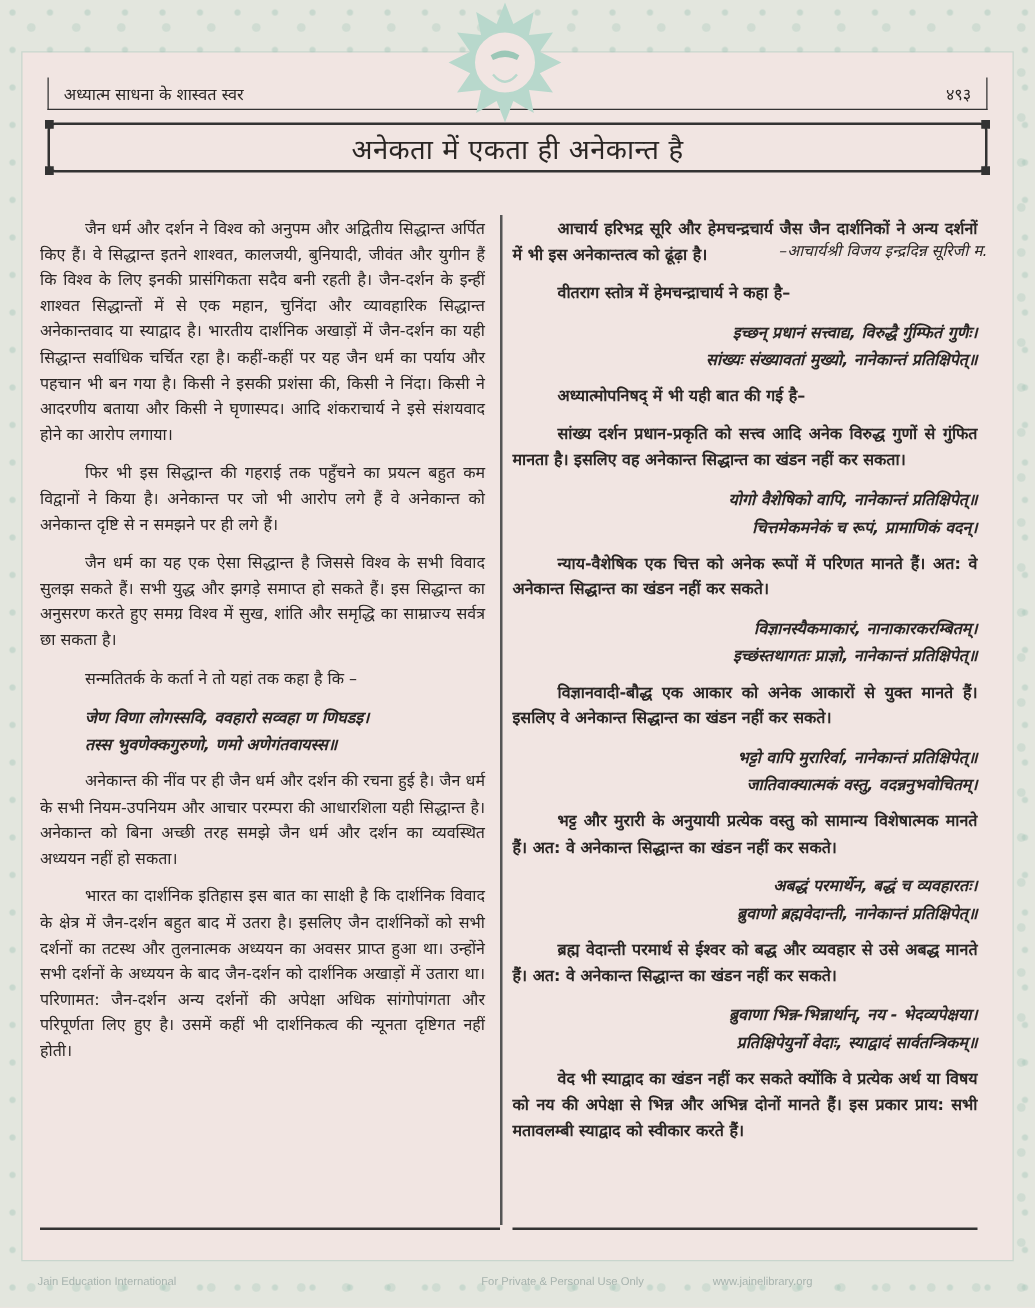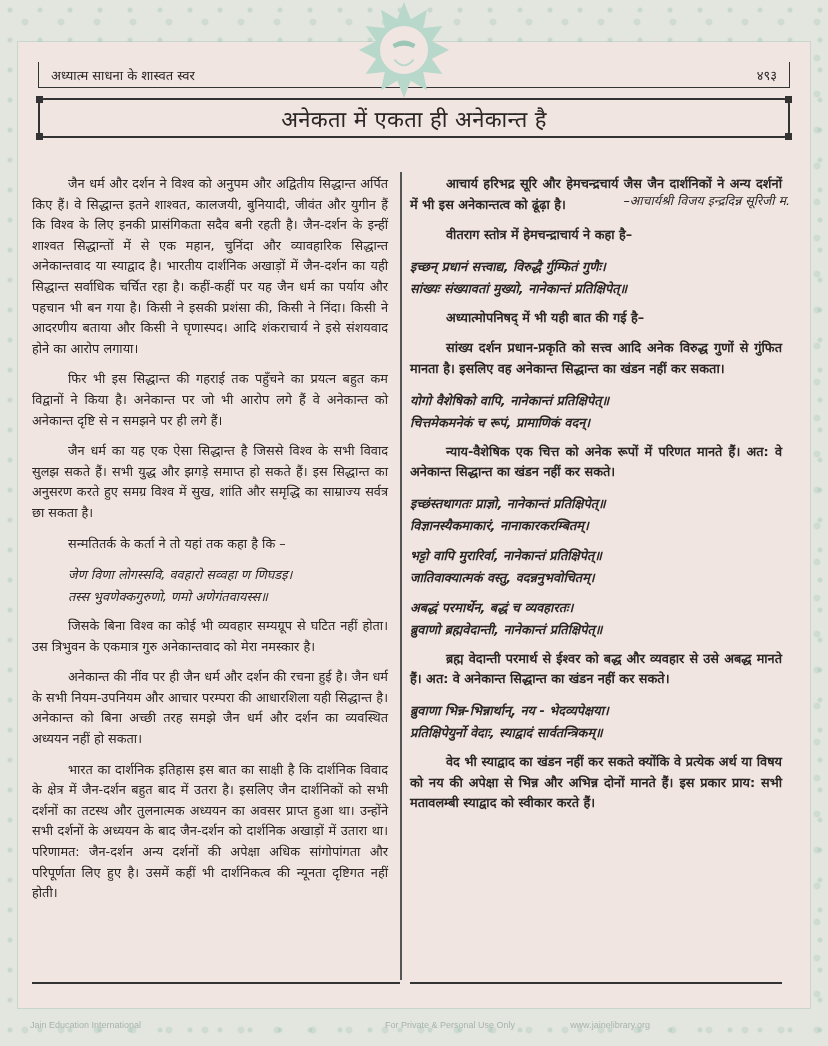--- a/index.html
+++ b/index.html
@@ -49,21 +49,21 @@
     .col-right { left: 392px; width: 372px; font-weight: bold; }
     .divider {
       position: absolute; left: 382px; top: 130px; width: 1.5px; height: 808px; background: #555;
     }
     .bottom-rule {
       position: absolute; top: 940px; height: 1.5px; background: #333;
     }
     .bottom-rule.left { left: 14px; width: 368px; }
     .bottom-rule.right { left: 392px; width: 372px; }
     p.para { margin: 0 0 10px 0; text-indent: 36px; }
-    .verse { margin: 0 0 8px 0; text-align: left; font-style: italic; }
+    .verse { margin: 0 0 8px 0; text-align: right; font-style: italic; }
     .verse div { line-height: 22px; }
     .footer {
       position: absolute; left: 0; top: 1020px; width: 660px; height: 16px;
       font-size: 9px; color: #a7b3ae; font-family: "Liberation Sans", sans-serif;
     }
     .footer span { position: absolute; top: 0; }
     .footer .f-left { left: 30px; }
     .footer .f-mid { left: 358px; padding-left: 27px; }
     .footer .f-right { right: 10px; }
   </style>
@@ -92,25 +92,24 @@
     <span class="title-text">अनेकता में एकता ही अनेकान्त है</span>
   </div>
 
   <div class="author">–आचार्यश्री विजय इन्द्रदिन्न सूरिजी म.</div>
 
   <div class="col col-left">
     <p class="para">जैन धर्म और दर्शन ने विश्व को अनुपम और अद्वितीय सिद्धान्त अर्पित किए हैं। वे सिद्धान्त इतने शाश्वत, कालजयी, बुनियादी, जीवंत और युगीन हैं कि विश्व के लिए इनकी प्रासंगिकता सदैव बनी रहती है। जैन-दर्शन के इन्हीं शाश्वत सिद्धान्तों में से एक महान, चुनिंदा और व्यावहारिक सिद्धान्त अनेकान्तवाद या स्याद्वाद है। भारतीय दार्शनिक अखाड़ों में जैन-दर्शन का यही सिद्धान्त सर्वाधिक चर्चित रहा है। कहीं-कहीं पर यह जैन धर्म का पर्याय और पहचान भी बन गया है। किसी ने इसकी प्रशंसा की, किसी ने निंदा। किसी ने आदरणीय बताया और किसी ने घृणास्पद। आदि शंकराचार्य ने इसे संशयवाद होने का आरोप लगाया।</p>
     <p class="para">फिर भी इस सिद्धान्त की गहराई तक पहुँचने का प्रयत्न बहुत कम विद्वानों ने किया है। अनेकान्त पर जो भी आरोप लगे हैं वे अनेकान्त को अनेकान्त दृष्टि से न समझने पर ही लगे हैं।</p>
     <p class="para">जैन धर्म का यह एक ऐसा सिद्धान्त है जिससे विश्व के सभी विवाद सुलझ सकते हैं। सभी युद्ध और झगड़े समाप्त हो सकते हैं। इस सिद्धान्त का अनुसरण करते हुए समग्र विश्व में सुख, शांति और समृद्धि का साम्राज्य सर्वत्र छा सकता है।</p>
     <p class="para">सन्मतितर्क के कर्ता ने तो यहां तक कहा है कि –</p>
-    <div class="verse" style="text-align:left;padding-left:36px;">
+    <div class="verse" style="text-align:left;padding-left:36px;font-weight:bold;">
       <div>जेण विणा लोगस्सवि, ववहारो सव्वहा ण णिघडइ।</div>
       <div>तस्स भुवणेक्कगुरुणो, णमो अणेगंतवायस्स॥</div>
     </div>
-    <p class="para">जिसके बिना विश्व का कोई भी व्यवहार सम्यग्रूप से घटित नहीं होता। उस त्रिभुवन के एकमात्र गुरु अनेकान्तवाद को मेरा नमस्कार है।</p>
     <p class="para">अनेकान्त की नींव पर ही जैन धर्म और दर्शन की रचना हुई है। जैन धर्म के सभी नियम-उपनियम और आचार परम्परा की आधारशिला यही सिद्धान्त है। अनेकान्त को बिना अच्छी तरह समझे जैन धर्म और दर्शन का व्यवस्थित अध्ययन नहीं हो सकता।</p>
     <p class="para">भारत का दार्शनिक इतिहास इस बात का साक्षी है कि दार्शनिक विवाद के क्षेत्र में जैन-दर्शन बहुत बाद में उतरा है। इसलिए जैन दार्शनिकों को सभी दर्शनों का तटस्थ और तुलनात्मक अध्ययन का अवसर प्राप्त हुआ था। उन्होंने सभी दर्शनों के अध्ययन के बाद जैन-दर्शन को दार्शनिक अखाड़ों में उतारा था। परिणामत: जैन-दर्शन अन्य दर्शनों की अपेक्षा अधिक सांगोपांगता और परिपूर्णता लिए हुए है। उसमें कहीं भी दार्शनिकत्व की न्यूनता दृष्टिगत नहीं होती।</p>
   </div>
 
   <div class="divider"></div>
 
   <div class="col col-right">
     <p class="para">आचार्य हरिभद्र सूरि और हेमचन्द्रचार्य जैस जैन दार्शनिकों ने अन्य दर्शनों में भी इस अनेकान्तत्व को ढूंढ़ा है।</p>
     <p class="para">वीतराग स्तोत्र में हेमचन्द्राचार्य ने कहा है–</p>
     <div class="verse">
@@ -118,27 +117,29 @@
       <div>सांख्यः संख्यावतां मुख्यो, नानेकान्तं प्रतिक्षिपेत्॥</div>
     </div>
     <p class="para">अध्यात्मोपनिषद् में भी यही बात की गई है–</p>
     <p class="para">सांख्य दर्शन प्रधान-प्रकृति को सत्त्व आदि अनेक विरुद्ध गुणों से गुंफित मानता है। इसलिए वह अनेकान्त सिद्धान्त का खंडन नहीं कर सकता।</p>
     <div class="verse">
       <div>योगो वैशेषिको वापि, नानेकान्तं प्रतिक्षिपेत्॥</div>
       <div>चित्तमेकमनेकं च रूपं, प्रामाणिकं वदन्।</div>
     </div>
     <p class="para">न्याय-वैशेषिक एक चित्त को अनेक रूपों में परिणत मानते हैं। अत: वे अनेकान्त सिद्धान्त का खंडन नहीं कर सकते।</p>
     <div class="verse">
+      <div>विज्ञानस्यैकमाकारं, नानाकारकरम्बितम्।</div>
       <div>इच्छंस्तथागतः प्राज्ञो, नानेकान्तं प्रतिक्षिपेत्॥</div>
-      <div>विज्ञानस्यैकमाकारं, नानाकारकरम्बितम्।</div>
     </div>
+    <p class="para">विज्ञानवादी-बौद्ध एक आकार को अनेक आकारों से युक्त मानते हैं। इसलिए वे अनेकान्त सिद्धान्त का खंडन नहीं कर सकते।</p>
     <div class="verse">
       <div>भट्टो वापि मुरारिर्वा, नानेकान्तं प्रतिक्षिपेत्॥</div>
       <div>जातिवाक्यात्मकं वस्तु, वदन्ननुभवोचितम्।</div>
     </div>
+    <p class="para">भट्ट और मुरारी के अनुयायी प्रत्येक वस्तु को सामान्य विशेषात्मक मानते हैं। अत: वे अनेकान्त सिद्धान्त का खंडन नहीं कर सकते।</p>
     <div class="verse">
       <div>अबद्धं परमार्थेन, बद्धं च व्यवहारतः।</div>
       <div>ब्रुवाणो ब्रह्मवेदान्ती, नानेकान्तं प्रतिक्षिपेत्॥</div>
     </div>
     <p class="para">ब्रह्म वेदान्ती परमार्थ से ईश्वर को बद्ध और व्यवहार से उसे अबद्ध मानते हैं। अत: वे अनेकान्त सिद्धान्त का खंडन नहीं कर सकते।</p>
     <div class="verse">
       <div>ब्रुवाणा भिन्न-भिन्नार्थान्, नय - भेदव्यपेक्षया।</div>
       <div>प्रतिक्षिपेयुर्नो वेदाः, स्याद्वादं सार्वतन्त्रिकम्॥</div>
     </div>
     <p class="para">वेद भी स्याद्वाद का खंडन नहीं कर सकते क्योंकि वे प्रत्येक अर्थ या विषय को नय की अपेक्षा से भिन्न और अभिन्न दोनों मानते हैं। इस प्रकार प्राय: सभी मतावलम्बी स्याद्वाद को स्वीकार करते हैं।</p>

